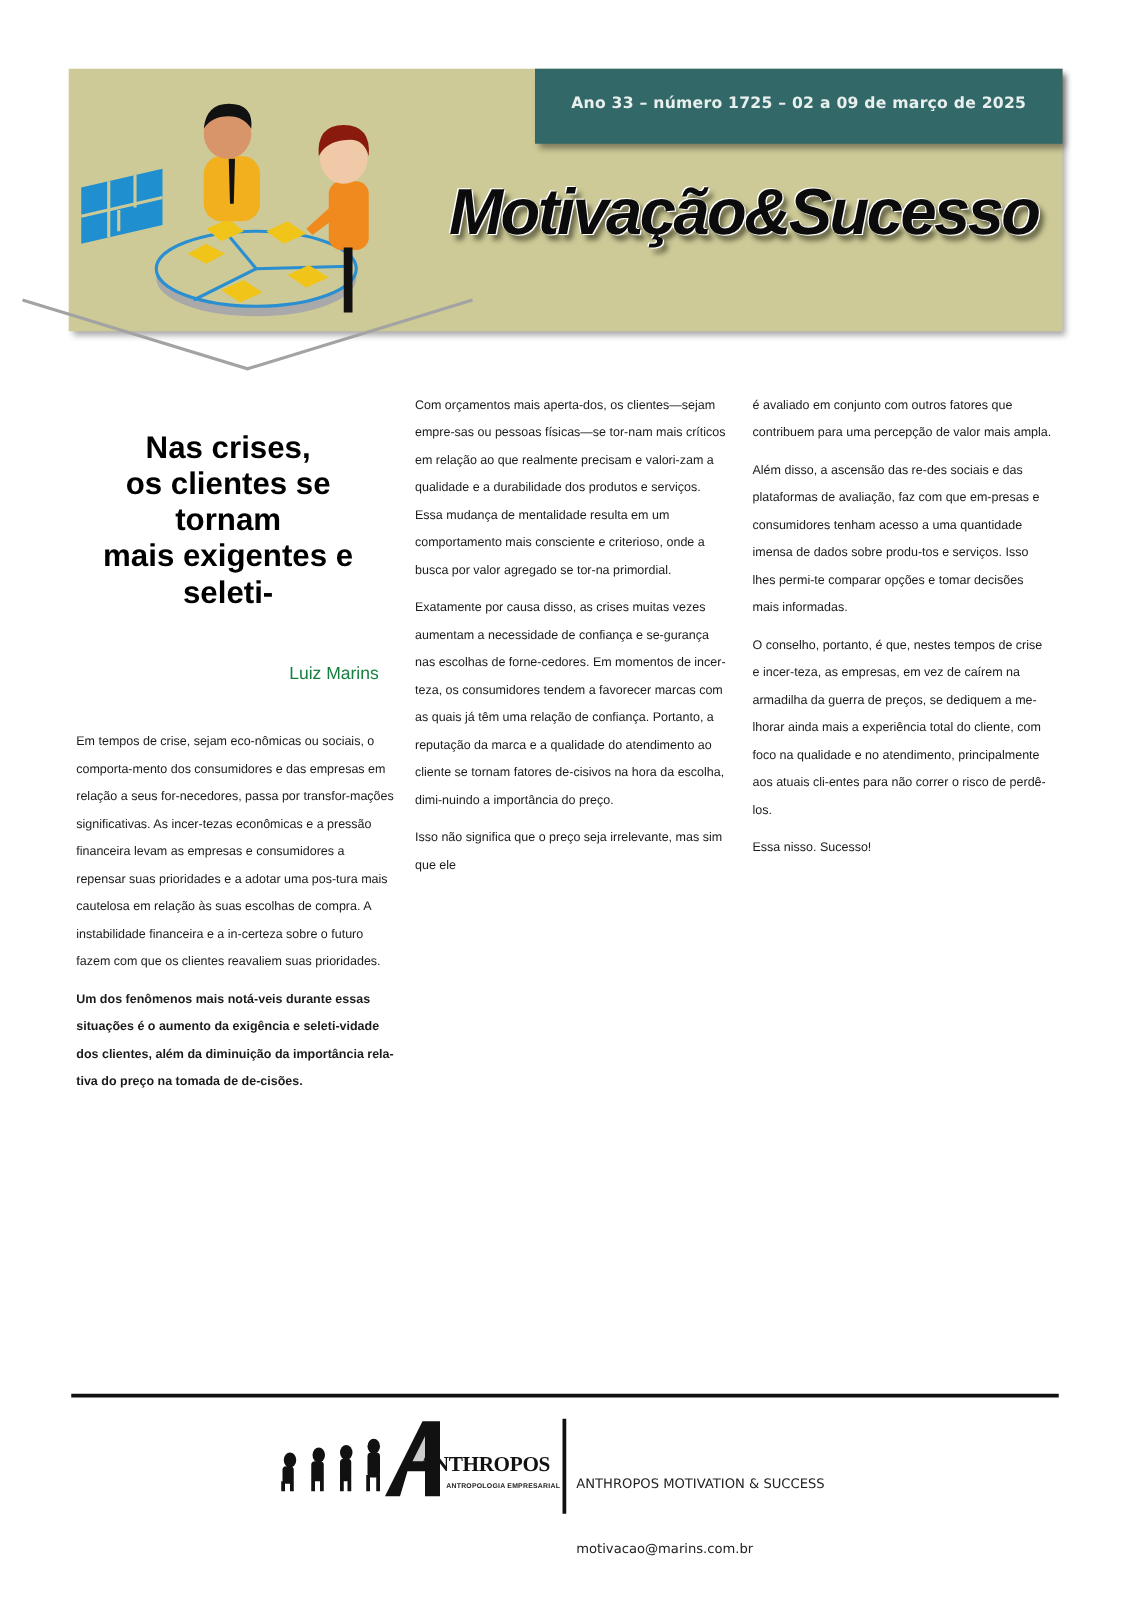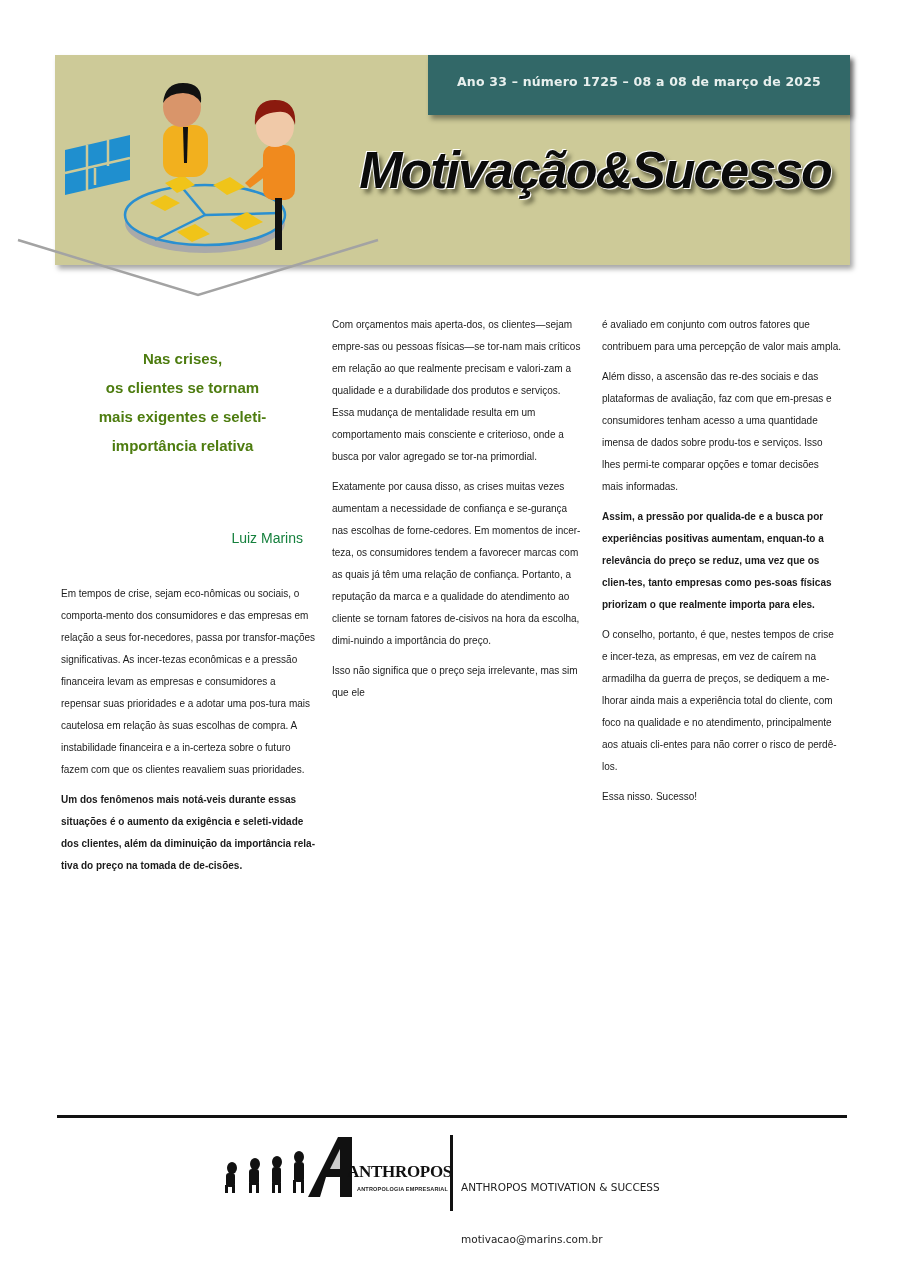--- a/index.html
+++ b/index.html
@@ -24,29 +24,29 @@
   
   .col { position: absolute; font-family: "Liberation Sans", sans-serif; font-size: 10px;
          line-height: 22px; color: #1b1b1b; }
   .col p { margin: 0 0 8px 0; }
   .col p.bold { font-weight: bold; }
   .col1 { left: 61px; top: 583px; width: 255px; }
   .col2 { left: 332px; top: 314px; width: 250px; }
   .col3 { left: 602px; top: 314px; width: 240px; }
 
   .headline { position: absolute; left: 60px; top: 344px; width: 245px; text-align: center;
-              font-family: "Liberation Sans", sans-serif; font-weight: bold; font-size: 15px;
-              line-height: 29px; color: #4d7c0f; }
+              font-family: "Liberation Sans", sans-serif; font-weight: bold; font-size: 25px;
+              line-height: 29px; color: #000000; }
   .author { position: absolute; left: 160px; top: 530px; width: 143px; text-align: right;
             font-size: 14px; color: #15803d; }
 
   
   .rule { position: absolute; left: 57px; top: 1115px; width: 790px; height: 3px; background: #111; }
   .logo { position: absolute; left: 220px; top: 1135px; width: 225px; height: 65px; }
-  .logo-name { position: absolute; left: 347px; top: 1162px; font-family: "Liberation Serif", serif;
+  .logo-name { position: absolute; left: 335px; top: 1162px; font-family: "Liberation Serif", serif;
                font-weight: bold; font-size: 17px; color: #111; letter-spacing: -0.3px; }
   .logo-sub { position: absolute; left: 357px; top: 1186px; font-size: 5.5px; font-weight: bold;
               color: #222; letter-spacing: 0.2px; }
   .vbar { position: absolute; left: 450px; top: 1135px; width: 3px; height: 76px; background: #111; }
   .contact { position: absolute; left: 461px; top: 1142px; font-family: "DejaVu Sans", sans-serif;
              font-size: 10.5px; line-height: 11.5px; color: #222; }
   .contact div { white-space: nowrap; margin-top: 40px; }
 </style>
 </head>
 <body>
@@ -91,48 +91,46 @@
   <rect x="220" y="143" width="7" height="52" fill="#111"></rect>
   <ellipse cx="220" cy="72" rx="19" ry="20" fill="#f0c9a8"></ellipse>
   <path d="M200,70 Q198,45 220,45 Q242,45 240,70 Q236,55 222,57 Q206,58 200,70 Z" fill="#8b1a0e"></path>
 </svg>
 
 <svg class="chevron" viewBox="0 0 400 80">
   <polyline points="18,10 198,65 378,10" fill="none" stroke="#a3a3a3" stroke-width="2.5"></polyline>
 </svg>
 
 <div class="issue-box">
-  <div class="issue-text">Ano 33 – número 1725 –  08 a 08 de março de 2025</div>
+  <div class="issue-text">Ano 33 – número 1725 –  02 a 09 de março de 2025</div>
 </div>
 
 <div class="masthead">Motivação&amp;Sucesso</div>
 
 <div class="headline">
   <div>Nas crises,</div>
   <div>os clientes se tornam</div>
   <div>mais exigentes e seleti-</div>
-  <div>importância relativa</div>
 </div>
 <div class="author">Luiz Marins</div>
 
 <div class="col col1">
   <p>Em tempos de crise, sejam eco-nômicas ou sociais, o comporta-mento dos consumidores e das empresas em relação a seus for-necedores,  passa por transfor-mações significativas. As incer-tezas econômicas e a pressão financeira levam as empresas e consumidores a repensar suas prioridades e a adotar uma pos-tura mais cautelosa em relação às suas escolhas de compra. A instabilidade financeira e a in-certeza sobre o futuro fazem com que os clientes reavaliem suas prioridades.</p>
   <p class="bold">Um dos fenômenos mais notá-veis durante essas situações é o aumento da exigência e seleti-vidade dos clientes, além da diminuição da importância rela-tiva do preço na tomada de de-cisões.</p>
 </div>
 
 <div class="col col2">
   <p>Com orçamentos mais aperta-dos, os clientes—sejam empre-sas ou pessoas físicas—se tor-nam mais críticos em relação ao que realmente precisam e valori-zam a qualidade e a durabilidade dos produtos e serviços. Essa mudança de mentalidade resulta em um comportamento mais consciente e criterioso, onde a busca por valor agregado se tor-na primordial.</p>
   <p>Exatamente por causa disso, as crises muitas vezes aumentam a necessidade de confiança e se-gurança nas escolhas de forne-cedores. Em momentos de incer-teza, os consumidores tendem a favorecer marcas com as quais já têm uma relação de confiança. Portanto, a reputação da marca e a qualidade do atendimento ao cliente se tornam fatores de-cisivos na hora da escolha, dimi-nuindo a importância do preço.</p>
   <p>Isso não significa que o preço seja irrelevante, mas sim que ele</p>
 </div>
 
 <div class="col col3">
   <p>é avaliado em conjunto com outros fatores que contribuem para uma percepção de valor mais ampla.</p>
   <p>Além disso, a ascensão das re-des sociais e das plataformas de avaliação, faz com que em-presas e consumidores tenham acesso a uma quantidade imensa de dados sobre produ-tos e serviços. Isso lhes permi-te comparar opções e tomar decisões mais informadas.</p>
-  <p class="bold">Assim, a pressão por qualida-de e a busca por experiências positivas aumentam, enquan-to a relevância do preço se reduz, uma vez que os clien-tes, tanto empresas como pes-soas físicas priorizam o que realmente importa para eles.</p>
   <p>O conselho, portanto, é que, nestes tempos de crise e incer-teza, as empresas, em vez de caírem na armadilha da guerra de preços, se dediquem a me-lhorar ainda mais a experiência total do cliente, com foco na qualidade e no atendimento, principalmente aos atuais cli-entes para não correr o risco de perdê-los.</p>
   <p>Essa nisso. Sucesso!</p>
 </div>
 
 <div class="rule"></div>
 
 <svg class="logo" viewBox="0 0 225 65">
   <g fill="#111">
 
     <ellipse cx="12" cy="33" rx="5" ry="6"></ellipse>

